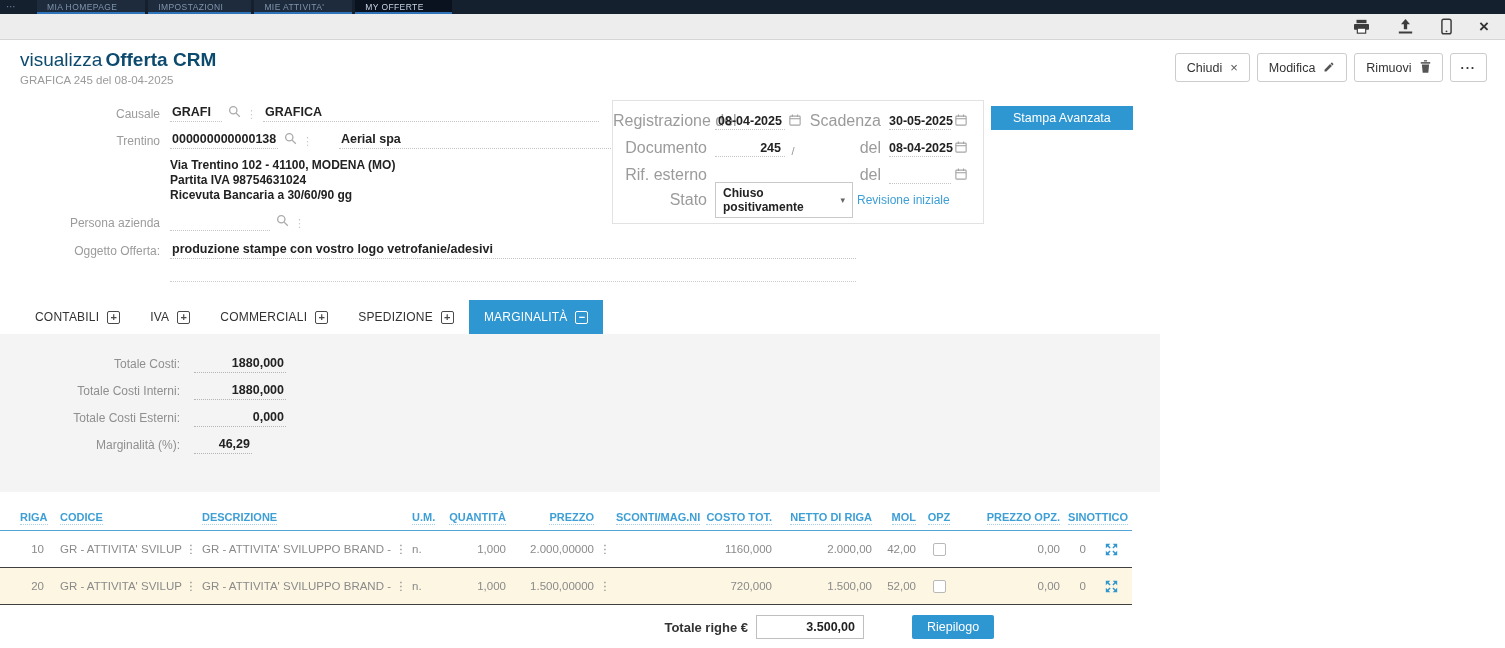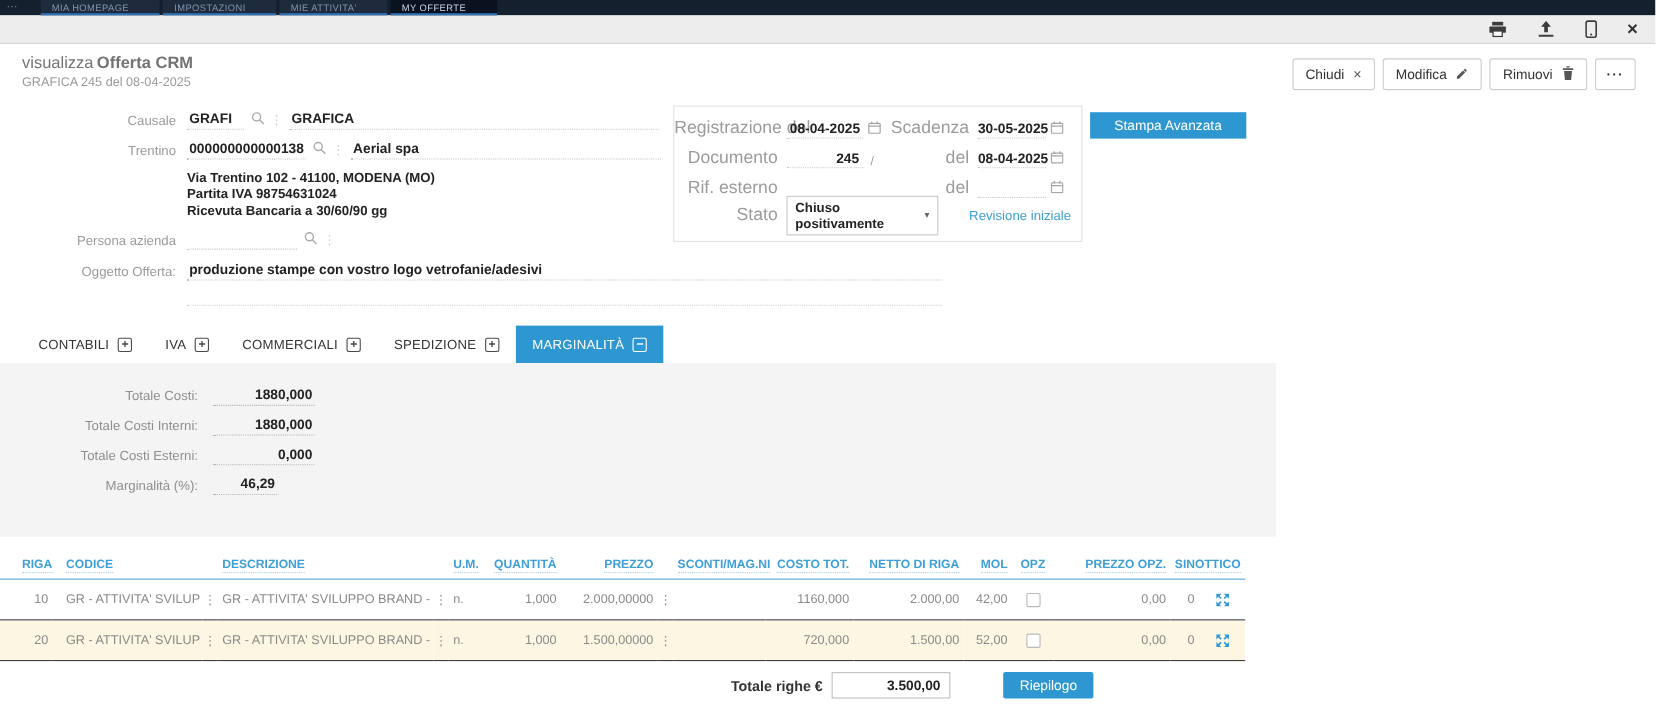--- a/index.html
+++ b/index.html
@@ -12,55 +12,55 @@
   .browser-bar { height: 14px; background: #15202f; display: flex; align-items: stretch; padding-left: 6px; overflow: hidden; }
   .bdots { color: #6b7d93; font-size: 10px; line-height: 14px; margin-right: 20px; letter-spacing: 1px; }
   .btab { font-size: 8.5px; line-height: 15px; color: #8195ac; background: #1e2b3d; padding: 0 28px 0 10px; margin-right: 3px; letter-spacing: .4px; border-bottom: 2px solid #2f74b8; white-space: nowrap; cursor: pointer; }
   .btab.active { background: #0a1220; color: #c7d3e2; }
   
   .toolbar { height: 26px; background: #ededed; border-bottom: 1px solid #d6d6d6; display: flex; justify-content: flex-end; align-items: center; gap: 27px; padding-right: 16px; }
   .tool-icon { display: inline-flex; align-items: center; cursor: pointer; }
   .close-x { font-size: 17px; color: #333; font-weight: bold; line-height: 1; }
   
   .page-header { display: flex; justify-content: space-between; align-items: flex-start; padding: 9px 18px 6px 20px; }
-  .title-line { font-size: 15px; color: #737373; }
+  .title-line { font-size: 19px; color: #0c4a6e; }
   .title-line b { margin-left: 3px; }
   .subtitle { font-size: 11.5px; color: #9a9a9a; margin-top: 3px; }
   .header-buttons { display: flex; gap: 7px; margin-top: 4px; }
   .hbtn { display: inline-flex; align-items: center; gap: 8px; background: #fff; border: 1px solid #ccc; border-radius: 3px; padding: 6px 11px; font-size: 12.5px; color: #333; font-family: inherit; cursor: pointer; }
   .hbtn .bx { font-size: 13px; color: #555; line-height: 1; }
   .hbtn-more { padding: 6px 10px; font-weight: bold; letter-spacing: 1px; }
   
   .form-section { position: relative; margin: 6px 0 0 20px; height: 190px; padding-top: 6px; }
   .frow { display: flex; align-items: flex-end; height: 18px; margin-bottom: 9px; }
   .flabel { width: 140px; text-align: right; margin-right: 10px; color: #9b9b9b; font-size: 12px; padding-bottom: 1px; white-space: nowrap; }
   .ffield { border-bottom: 1px dotted #c6c6c6; font-weight: bold; font-size: 12.5px; color: #222; padding: 0 2px 2px; white-space: nowrap; overflow: hidden; }
   .wcc { width: 52px; } .wcd { width: 336px; }
-  .wlc { width: 108px; } .wld { width: 282px; }
+  .wlc { width: 108px; } .wld { width: 282px; margin-left: 20px; }
   .wp  { width: 100px; } .wo { width: 686px; }
   .sicon { margin: 0 3px 1px 6px; cursor: pointer; }
   .vsep { color: #c9c9c9; font-size: 11px; margin: 0 6px 2px 2px; line-height: 1; }
   .addr { margin-left: 150px; font-weight: bold; font-size: 12px; line-height: 15px; color: #222; }
   .addr-block { margin: 4px 0 10px; }
   .empty-line { margin: 22px 0 0 150px; width: 686px; border-bottom: 1px dotted #ccc; height: 1px; }
   
   .info-panel { position: absolute; left: 592px; top: 2px; width: 372px; border: 1px solid #e2e2e2; background: #fff; padding: 6px 0 8px; }
   .prow { display: flex; align-items: flex-end; height: 27px; padding-bottom: 4px; }
   .plabel { color: #9b9b9b; font-size: 16px; text-align: right; white-space: nowrap; }
   .pl1 { width: 94px; margin-right: 8px; }
   .pl2 { width: 80px; margin-right: 8px; }
   .pval { font-weight: bold; font-size: 12.5px; color: #222; border-bottom: 1px dotted #c6c6c6; text-align: center; padding-bottom: 1px; white-space: nowrap; }
   .pv1 { width: 70px; } .pv2 { width: 62px; }
   .pv-doc { text-align: right; padding-right: 4px; }
   .cal { margin: 0 0 1px 4px; cursor: pointer; }
   .slash { color: #999; margin: 0 3px; font-size: 11px; width: 10px; text-align: center; }
   .sp16 { width: 16px; }
   .stato-select { width: 138px; border: 1px solid #c9c9c9; background: #fff; display: flex; justify-content: space-between; align-items: center; padding: 3px 7px; font-size: 12px; font-weight: bold; color: #222; cursor: pointer; }
   .chev { color: #666; font-size: 9px; margin-left: 4px; }
-  .rev-link { color: #3d9fd6; font-size: 12px; margin-left: 28px; cursor: pointer; white-space: nowrap; }
+  .rev-link { color: #3d9fd6; font-size: 12px; margin-left: 4px; cursor: pointer; white-space: nowrap; }
   .stampa-btn { position: absolute; left: 971px; top: 8px; background: #2e96d0; color: #fff; border: none; font-family: inherit; font-size: 12.5px; padding: 5px 22px; cursor: pointer; }
   
   .tab-bar { display: flex; margin: 12px 0 0 20px; }
   .tab { display: flex; align-items: center; gap: 8px; padding: 0 15px; height: 34px; font-size: 12px; color: #333; letter-spacing: .2px; cursor: pointer; white-space: nowrap; }
   .tbox { display: inline-block; width: 13px; height: 13px; border: 1.5px solid #4a4a4a; border-radius: 2px; font-size: 11px; line-height: 10px; text-align: center; font-weight: bold; color: #4a4a4a; }
   .tab.active { background: #2e96d0; color: #fff; }
   .tab.active .tbox { border-color: #fff; color: #fff; }
   
   .tab-content { background: #f4f4f4; width: 1160px; height: 158px; padding-top: 12px; }
   .mrow { display: flex; align-items: flex-end; height: 27px; }

